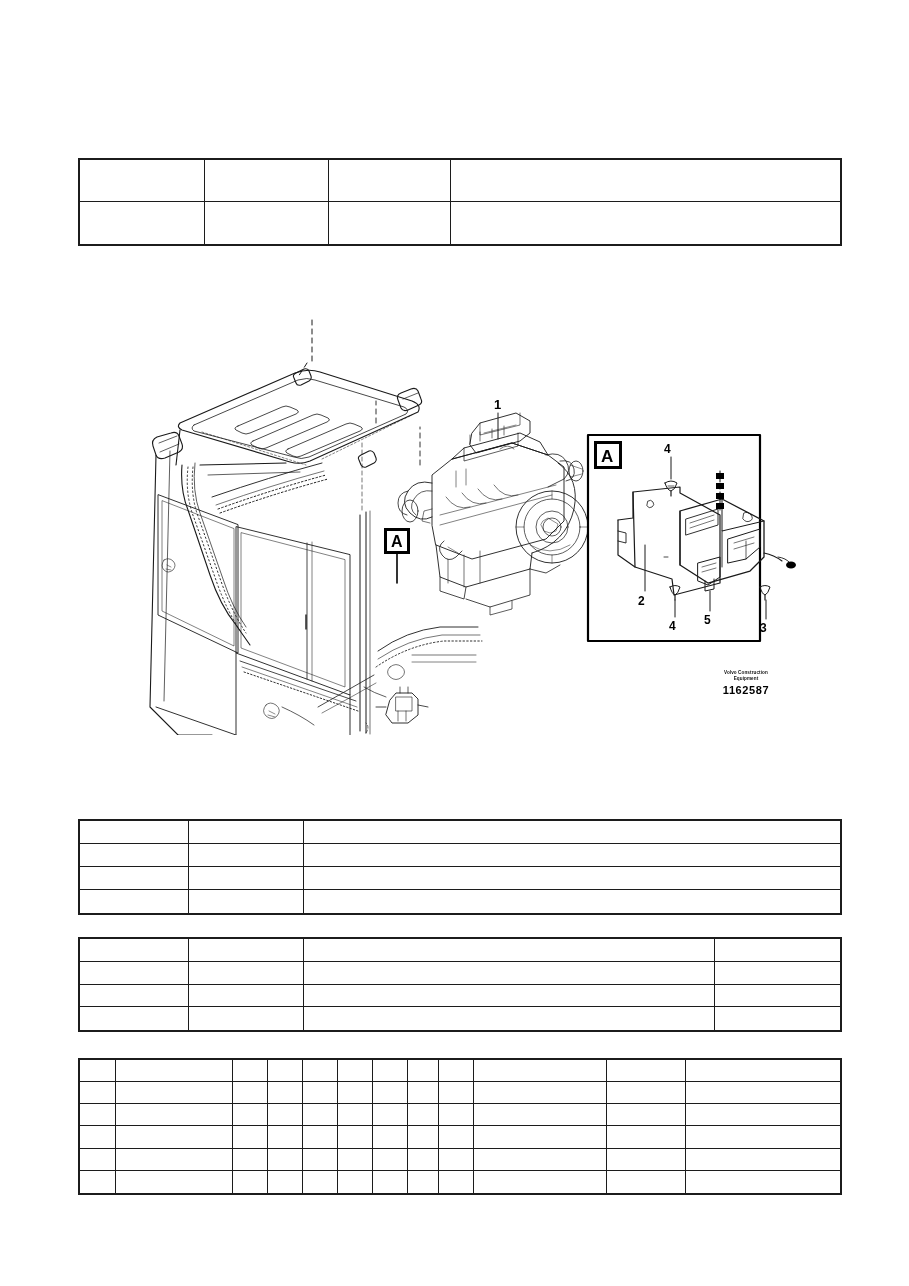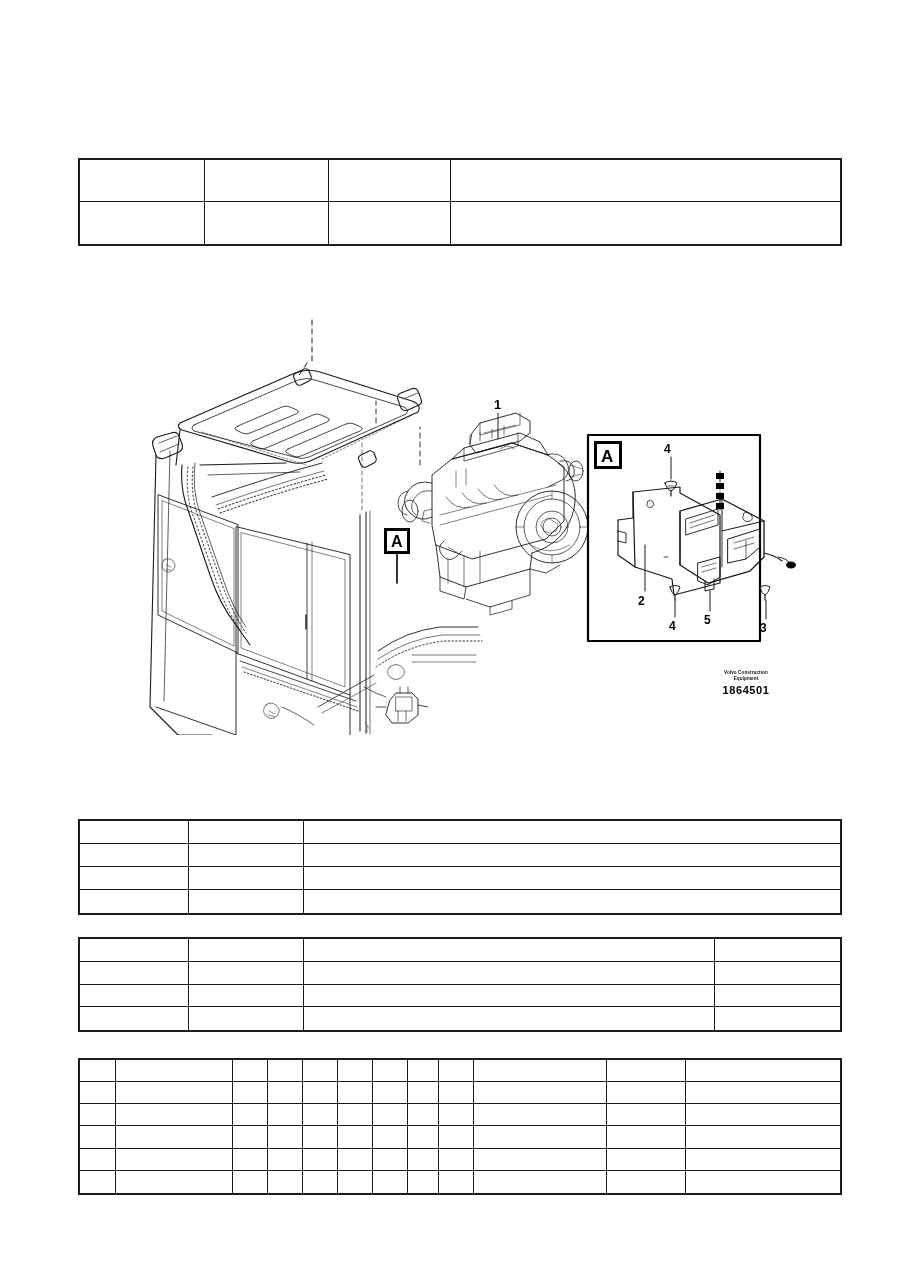--- a/index.html
+++ b/index.html
@@ -326,21 +326,21 @@
         <path d="M706 285 L706 304" stroke-width="1"></path>
         <text x="700" y="317" font-family="'Liberation Sans', sans-serif" font-size="12" font-weight="bold" fill="#000" stroke="none">3</text>
 
       </g>
     </svg>
   </div>
 
   <div id="logo-block">
     <div class="brand">Volvo Construction</div>
     <div class="brand">Equipment</div>
-    <div class="docnum">1864501</div>
+    <div class="docnum">1162587</div>
   </div>
 
   <div class="tbl" id="table-two">
     <div class="row">
       <div class="cell" style="width:14.4%"></div>
       <div class="cell" style="width:15.1%"></div>
       <div class="cell" style="width:70.5%"></div>
     </div>
     <div class="row">
       <div class="cell" style="width:14.4%"></div>

